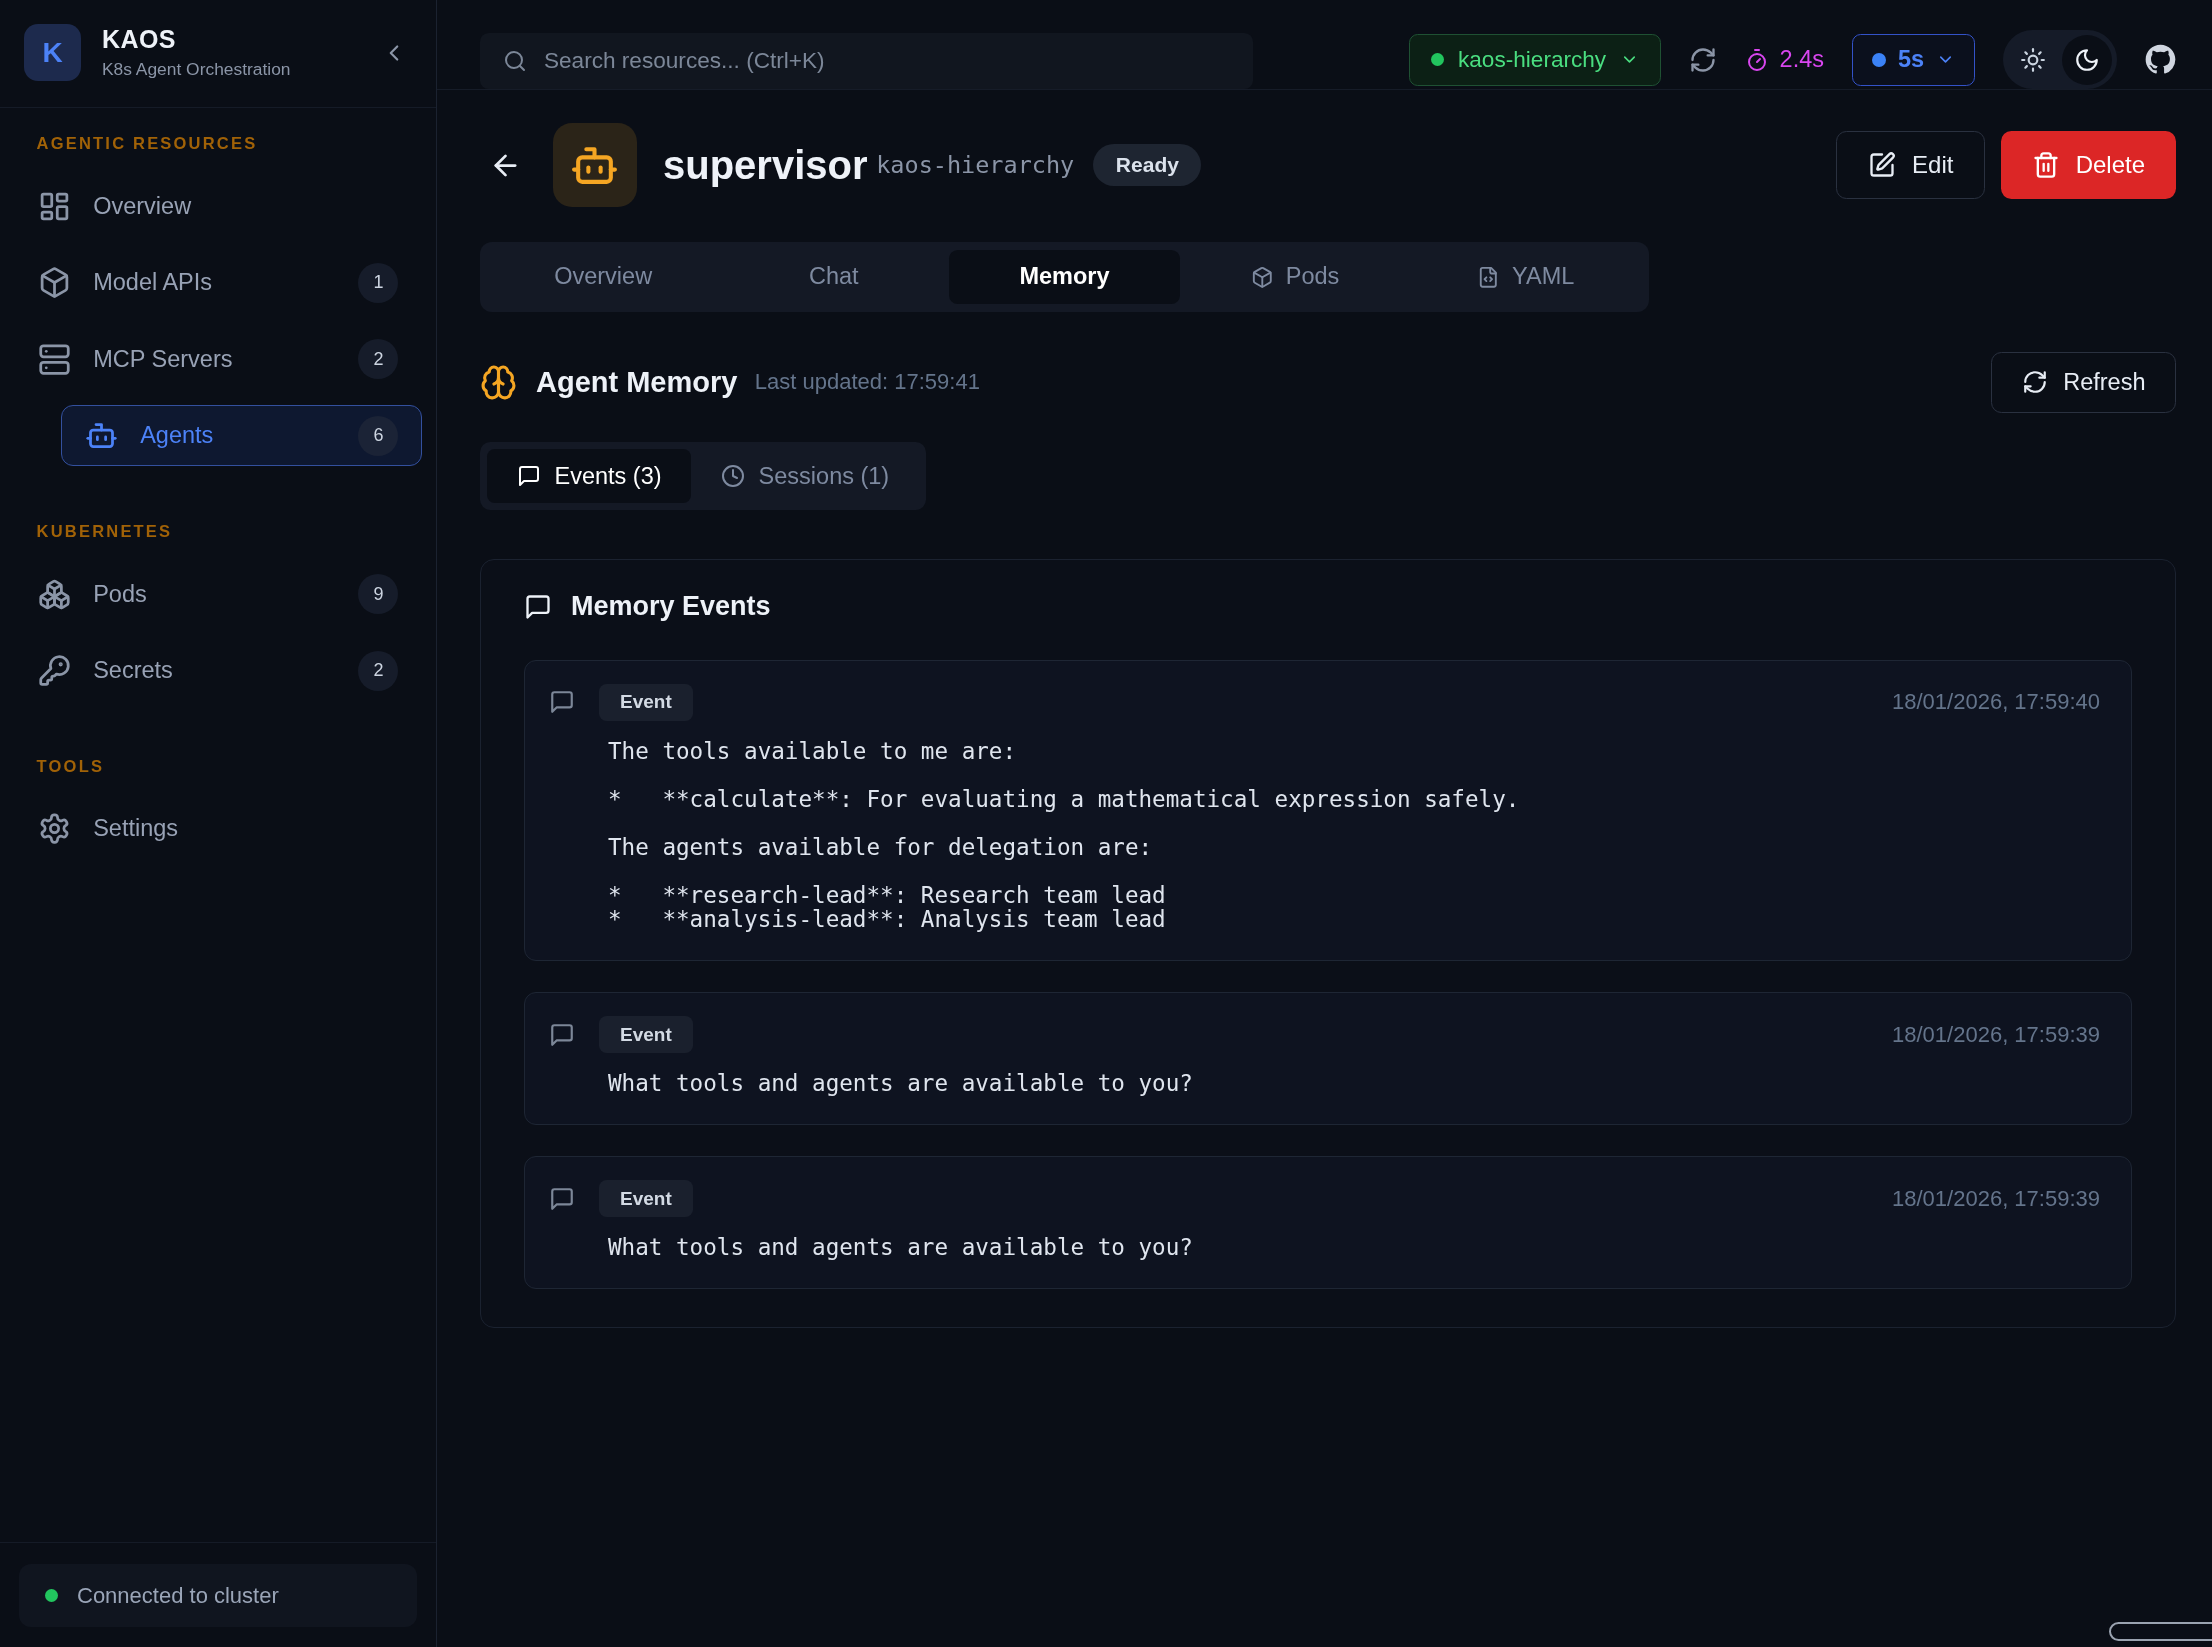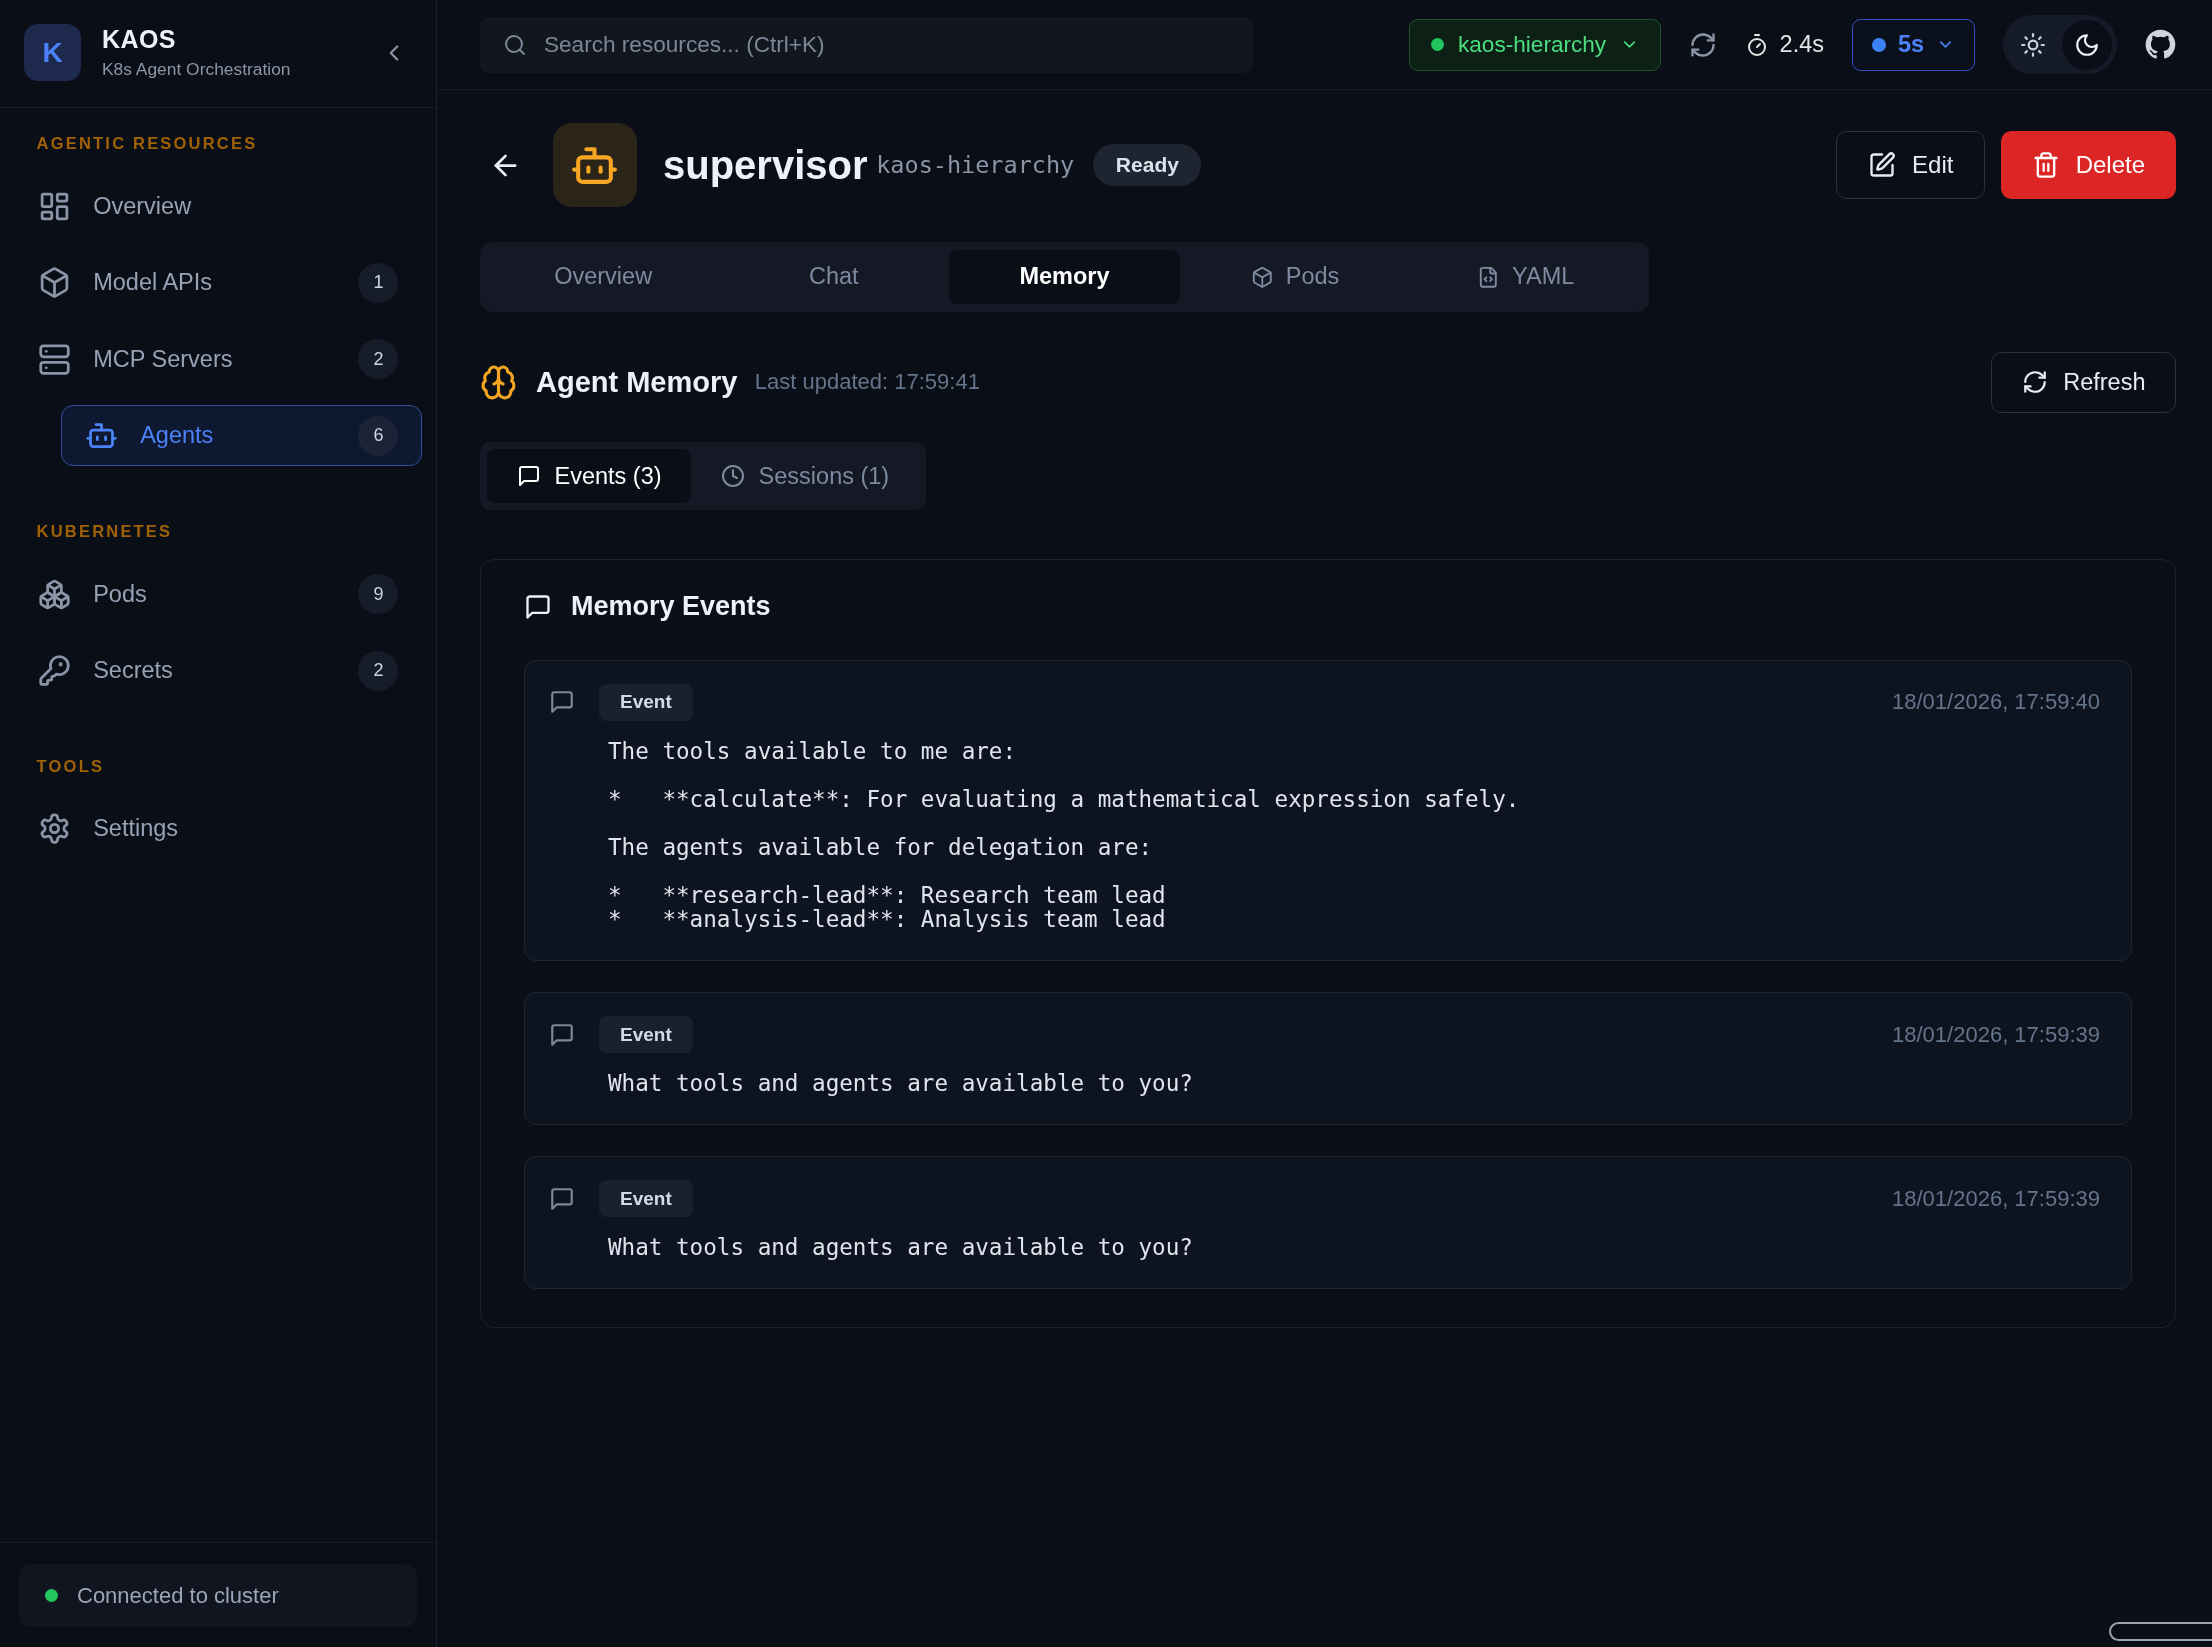--- a/index.html
+++ b/index.html
@@ -71,21 +71,21 @@
   }
   .dot { width:13px; height:13px; border-radius:50%; }
   .dot-green { background:#22c55e; }
   .cluster-status span { font-size:22px; color:#9aa5b8; }
 
   
   .main { flex:1; display:flex; flex-direction:column; min-width:0; }
   .topbar {
     height:90px; flex:0 0 90px;
     border-bottom:0.9px solid #161c28;
-    display:flex; align-items:center;
+    display:flex; align-items:flex-end;
     padding:0 37px 0 43px; gap:26px;
   }
   .search-box {
     width:773px; height:56px; border-radius:8.7px;
     background:#11161f; display:flex; align-items:center; gap:17.4px;
     padding:0 22.6px; color:#7c8798;
   }
   .search-box input {
     flex:1; background:transparent; border:none; outline:none;
     font-size:22.6px; color:#aeb7c6; font-family:"Liberation Sans", sans-serif;
@@ -94,21 +94,21 @@
   .topbar-right { margin-left:auto; display:flex; align-items:center; gap:28px; }
   .ns-pill {
     height:52px; border-radius:8.7px; background:#0c2015;
     border:0.9px solid #1f5133; display:flex; align-items:center; gap:14px;
     padding:0 21px; cursor:pointer;
   }
   .ns-pill .dot { background:#22c55e; }
   .ns-pill span { font-size:22.6px; color:#4ade80; }
   .ns-pill .chev { color:#4ade80; }
   .icon-btn { color:#8b95a7; cursor:pointer; }
-  .timer-group { display:flex; align-items:center; gap:10.4px; color:#e5e5e5; font-size:23.5px; }
+  .timer-group { display:flex; align-items:center; gap:10.4px; color:#d946ef; font-size:23.5px; }
   .interval-pill {
     height:52px; border-radius:8.7px; border:0.9px solid #3352c8;
     display:flex; align-items:center; gap:12px; padding:0 19px; cursor:pointer;
     background:#0b101d;
   }
   .interval-pill .dot { background:#3b82f6; width:14px; height:14px; }
   .interval-pill span { font-size:23.5px; color:#4c82f7; font-weight:700; }
   .interval-pill .chev { color:#4c82f7; }
   .theme-toggle {
     height:59px; border-radius:868px; background:#151b28;

